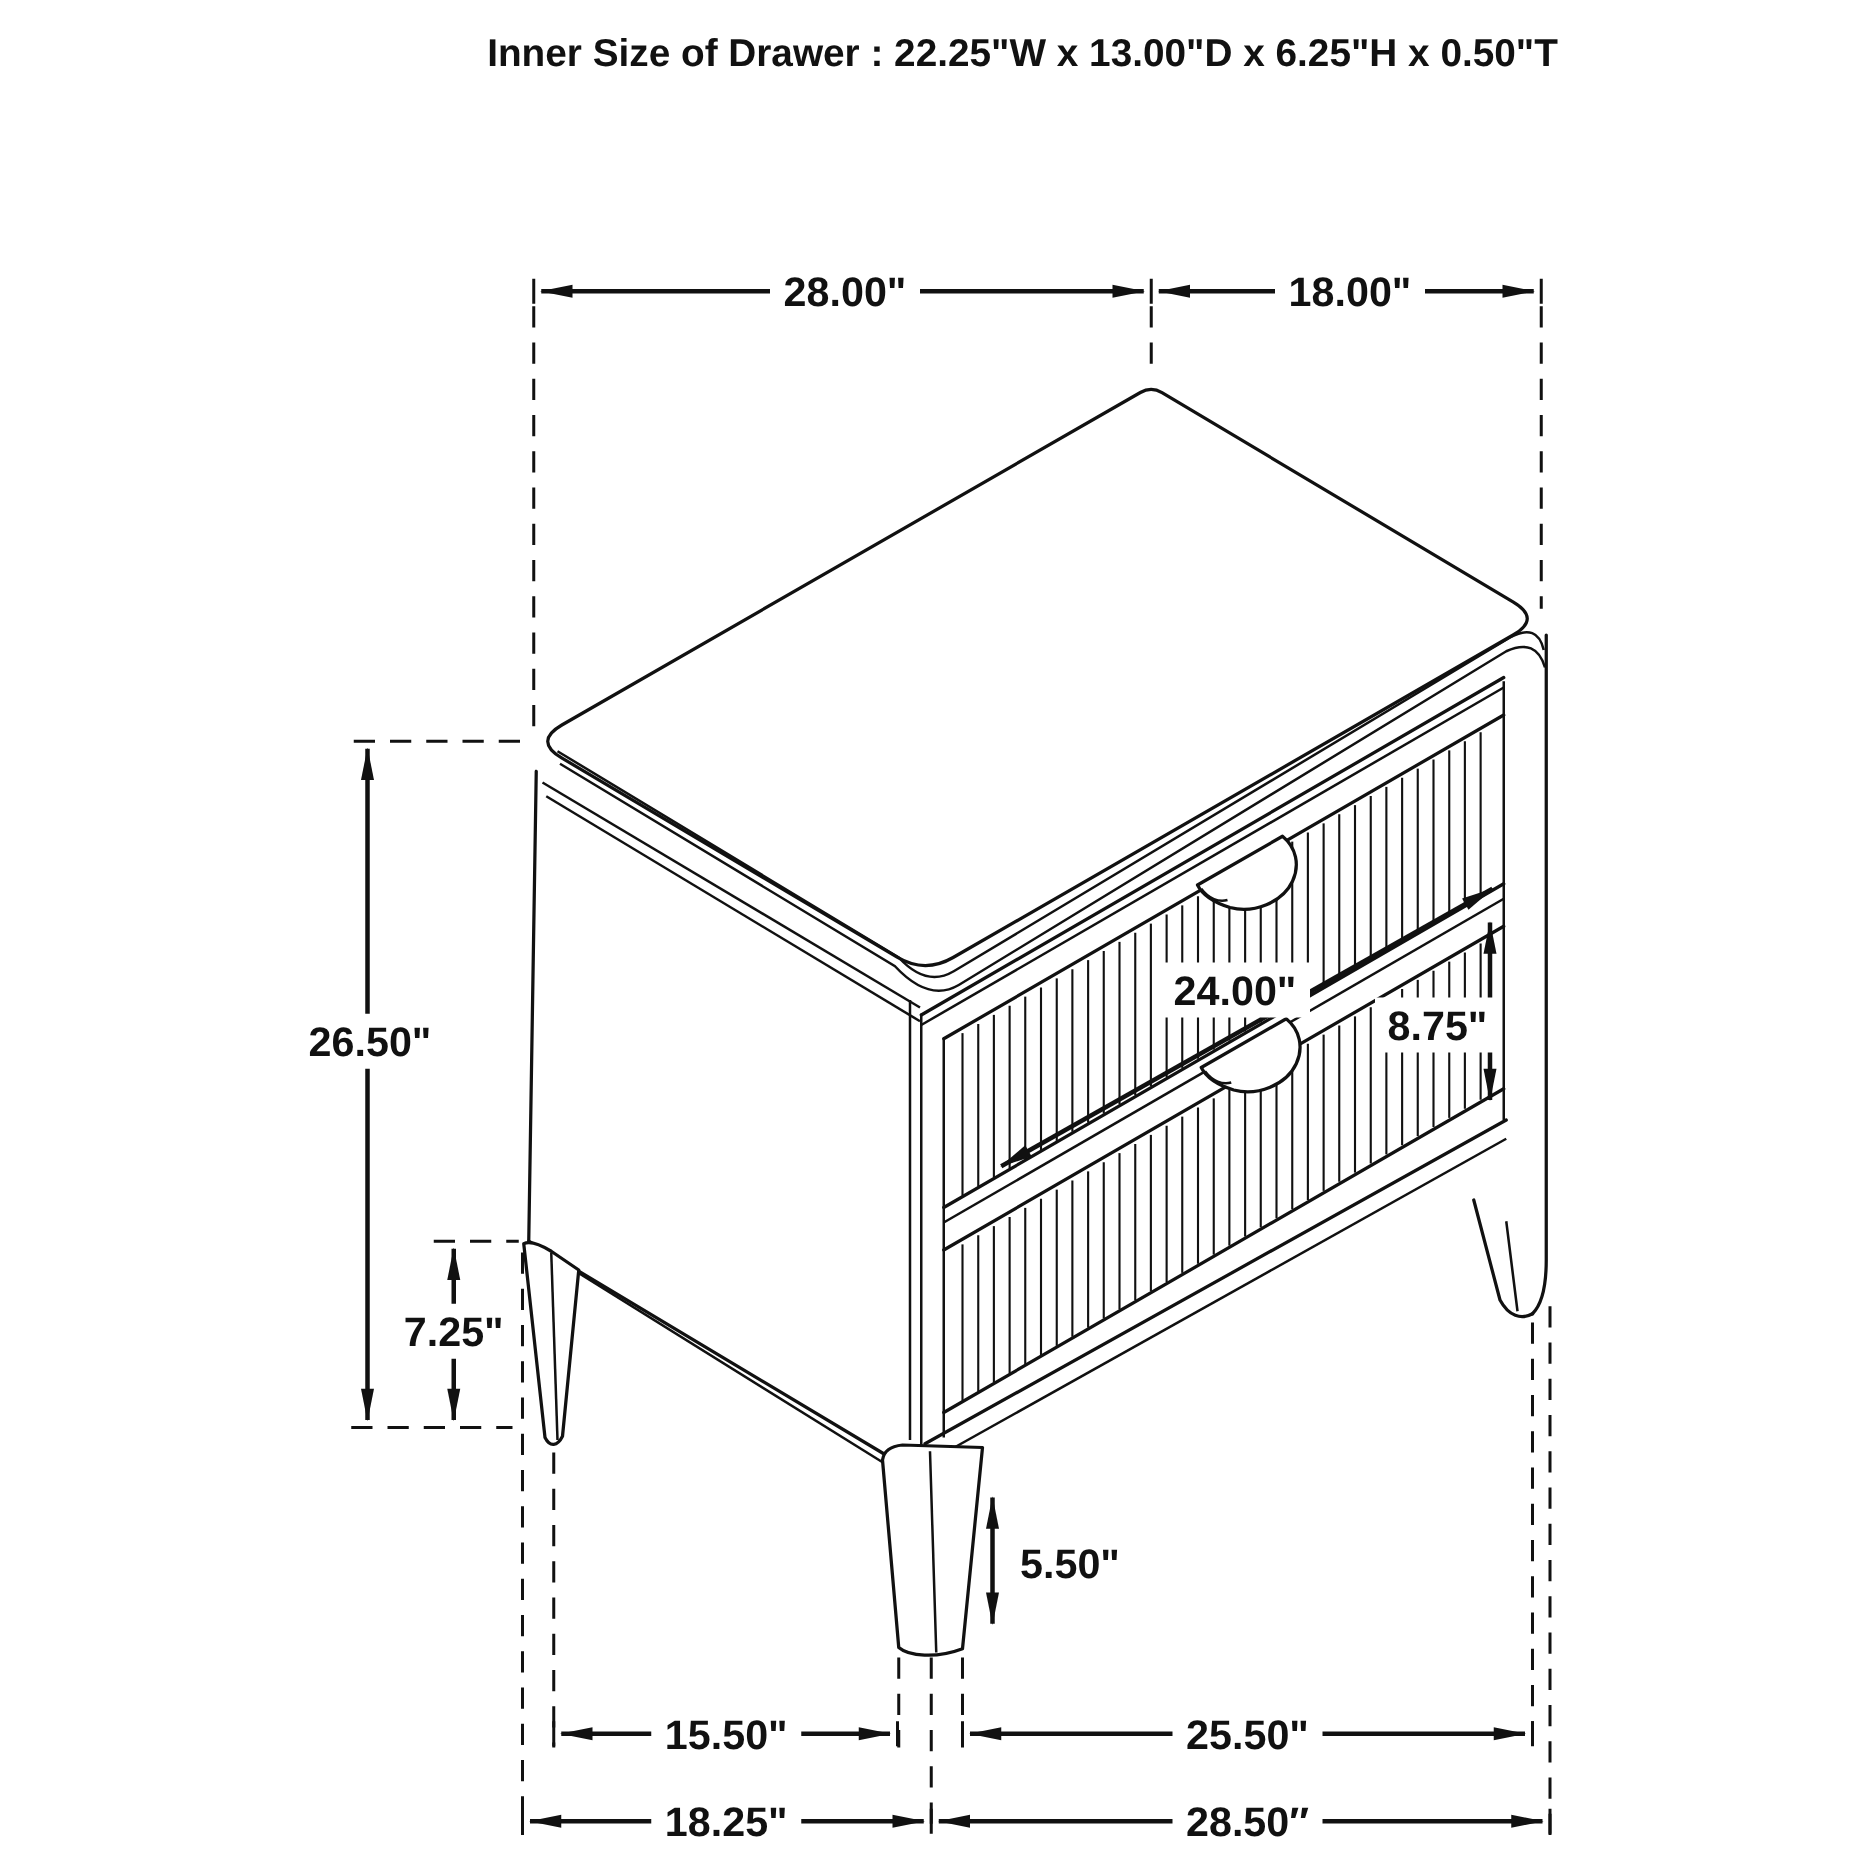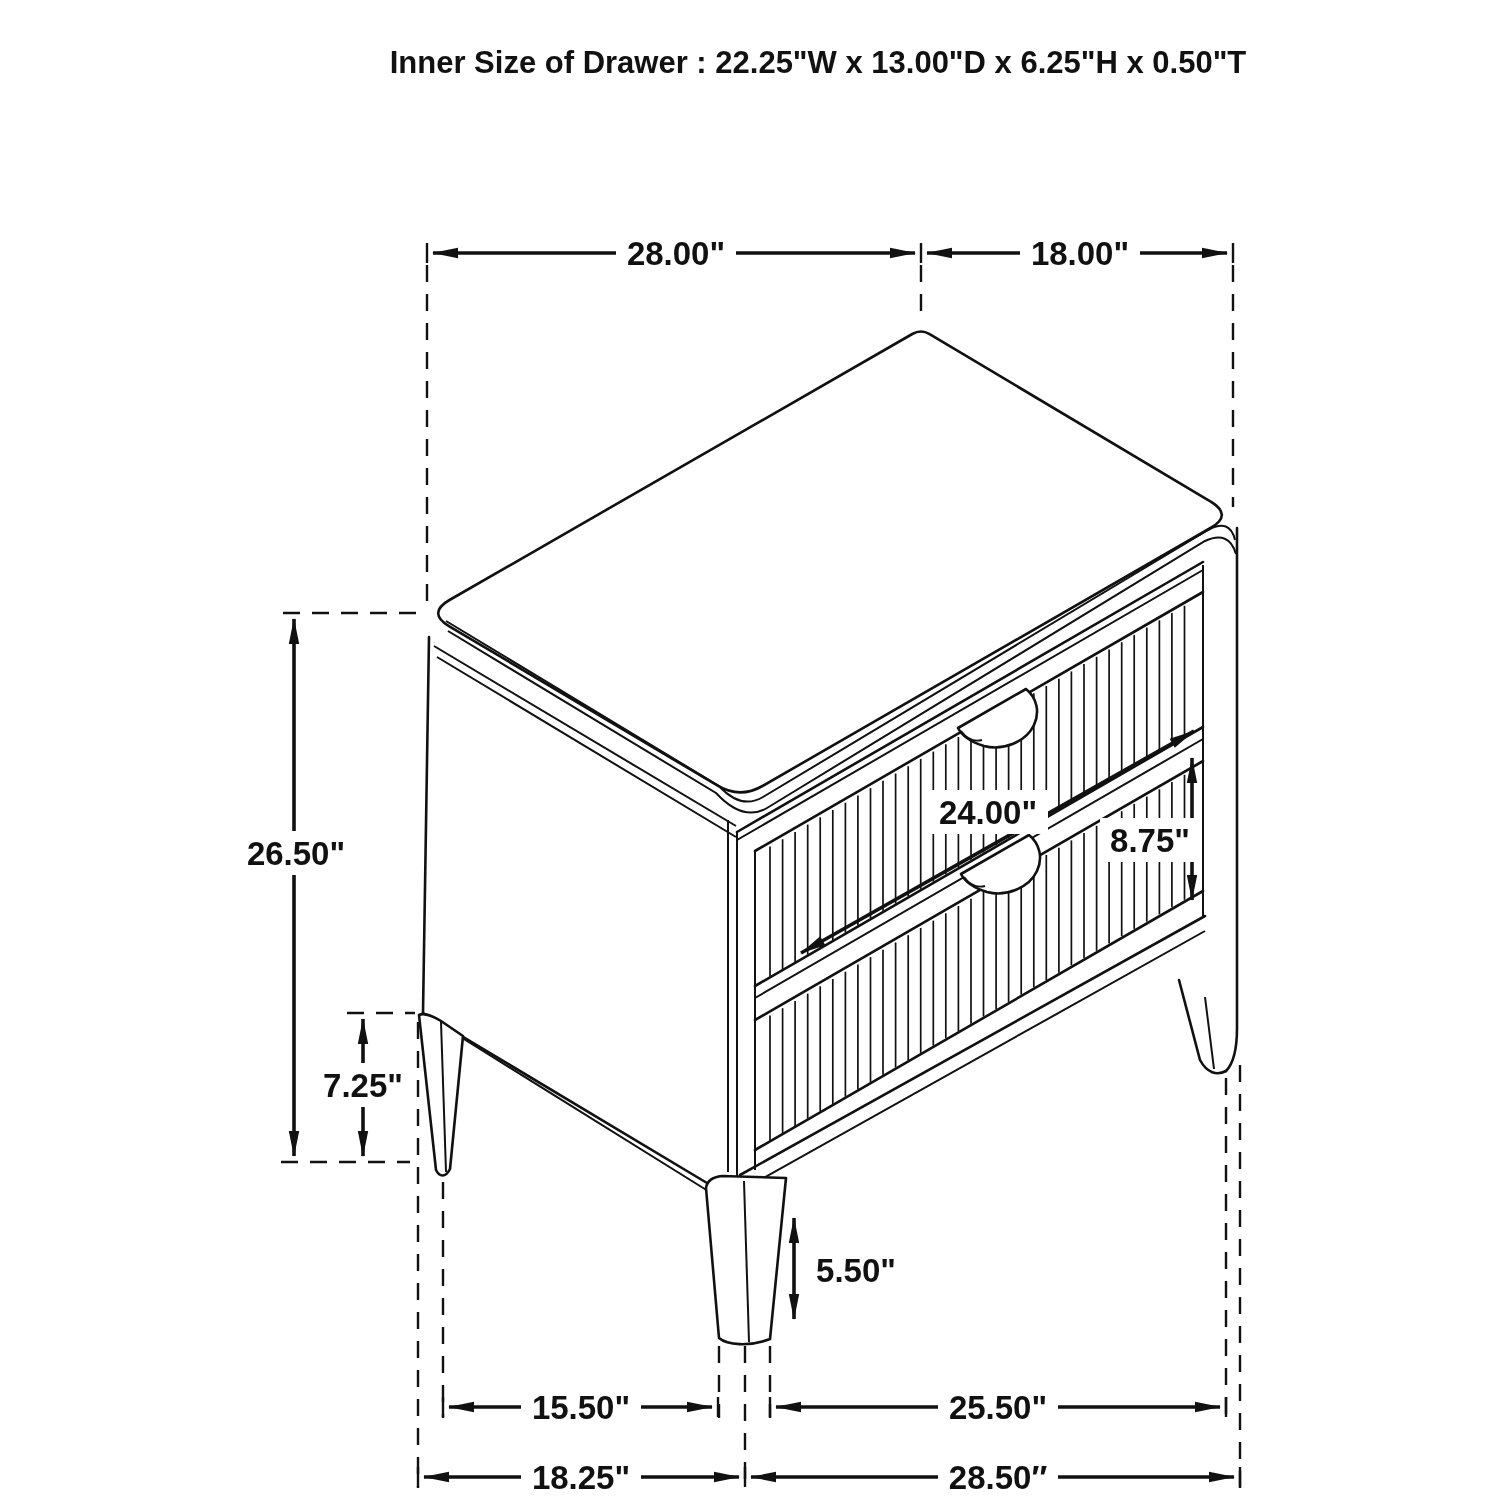--- a/index.html
+++ b/index.html
@@ -1,17 +1,17 @@
 <!DOCTYPE html>
 <html><head>
 <meta charset="utf-8">
 <style>
   html,body{margin:0;padding:0;background:#ffffff;}
   body{width:1500px;height:1500px;position:relative;font-family:"Liberation Sans",sans-serif;}
-  .stage{position:absolute;inset:0;margin-top:20px;}
+  .stage{position:absolute;inset:0;}
   svg{display:block;width:1500px;height:1500px;}
   .ln{stroke:#111;stroke-width:2.6;fill:none;stroke-linecap:round;stroke-linejoin:round;}
   .thin{stroke:#111;stroke-width:2;fill:none;}
   .flute{stroke:#111;stroke-width:1.7;}
   .dsh{stroke:#111;stroke-width:2.4;fill:none;stroke-dasharray:17 12;}
   .tck{stroke:#111;stroke-width:2.4;}
   .dim{stroke:#111;stroke-width:3.6;fill:none;}
   .legf{fill:#ffffff;stroke:#111;stroke-width:2.6;stroke-linejoin:round;}
   .lblbg{fill:#ffffff;}
   .dim-label{font:bold 33px "Liberation Sans",sans-serif;fill:#111;text-anchor:middle;}

